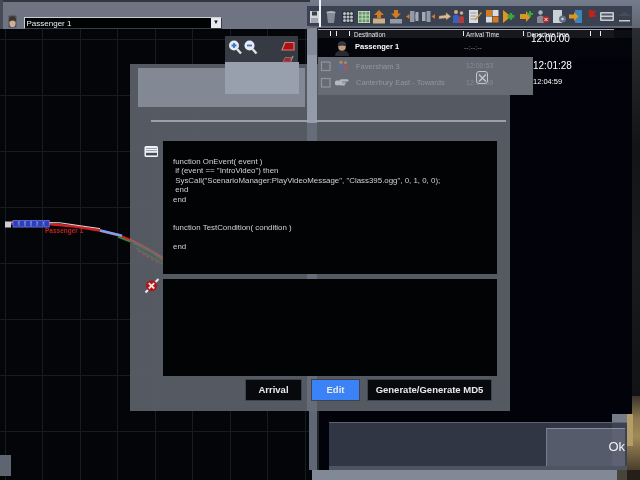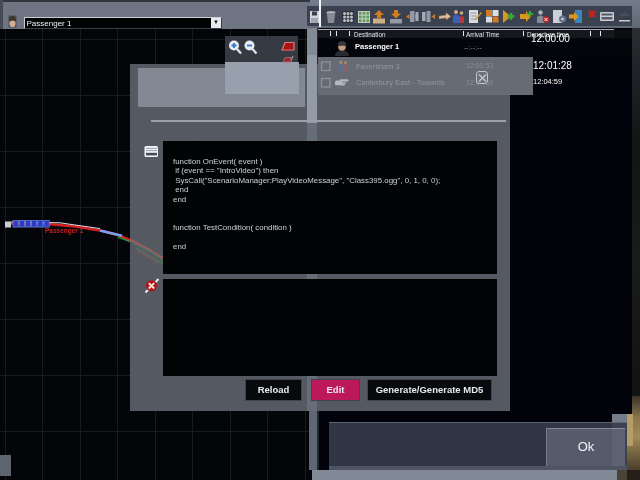--- a/index.html
+++ b/index.html
@@ -317,22 +317,22 @@
   </svg>
 
   <div class="abs" style="left:163px;top:279px;width:334px;height:96.5px;background:#020304;"></div>
 
   <svg class="abs" style="left:142px;top:276px;" width="20" height="20" viewBox="0 0 20 20">
     <line x1="16.5" y1="3" x2="3.5" y2="16.5" stroke="#e8eaee" stroke-width="2"></line>
     <circle cx="9.5" cy="9.8" r="5.6" fill="#b01620"></circle>
     <path d="M6.8,7.1 L12.2,12.5 M12.2,7.1 L6.8,12.5" stroke="#f5e8d8" stroke-width="1.8"></path>
   </svg>
 
-  <div class="abs" style="left:245px;top:379px;width:57px;height:22px;background:#07090d;border:1px solid #3e4450;color:#e8eaee;font-size:9.5px;font-weight:bold;text-align:center;line-height:20px;">Reload</div>
-  <div class="abs" style="left:311px;top:379px;width:49px;height:22px;background:#be185d;border:1px solid #3e4450;color:#e8eaee;font-size:9.5px;font-weight:bold;text-align:center;line-height:20px;">Edit</div>
+  <div class="abs" style="left:245px;top:379px;width:57px;height:22px;background:#07090d;border:1px solid #3e4450;color:#e8eaee;font-size:9.5px;font-weight:bold;text-align:center;line-height:20px;">Arrival</div>
+  <div class="abs" style="left:311px;top:379px;width:49px;height:22px;background:#3b82f6;border:1px solid #3e4450;color:#e8eaee;font-size:9.5px;font-weight:bold;text-align:center;line-height:20px;">Edit</div>
   <div class="abs" style="left:367px;top:379px;width:125px;height:22px;background:#07090d;border:1px solid #3e4450;color:#e8eaee;font-size:9.5px;font-weight:bold;text-align:center;line-height:20px;">Generate/Generate MD5</div>
 
   <div class="abs" style="left:318px;top:57px;width:215px;height:38px;background:#666b74;"></div>
   <svg class="abs" style="left:318px;top:57px;" width="215" height="38" viewBox="0 0 215 38">
 
     <rect x="3.5" y="5" width="8.5" height="8.5" fill="none" stroke="#8f95a0" stroke-width="1.2"></rect>
     <rect x="3.5" y="21.5" width="8.5" height="8.5" fill="none" stroke="#8f95a0" stroke-width="1.2"></rect>
 
     <g transform="translate(19,2)">
       <circle cx="4" cy="3.2" r="1.7" fill="#a8886e"></circle>
@@ -360,21 +360,21 @@
 
   <div class="abs" style="left:309px;top:411px;width:8px;height:59px;background:#5f6674;"></div>
 
   <div class="abs" style="left:632px;top:396px;width:8px;height:74px;background:linear-gradient(#3a3328,#8a774e 30%,#a08a58 55%,#4a3e2c 100%);"></div>
   <div class="abs" style="left:627px;top:414px;width:5px;height:56px;background:linear-gradient(#6a5c40,#9a8556 45%,#4a3e2c 100%);"></div>
   <div class="abs" style="left:627px;top:414px;width:6px;height:32px;background:#b59d68;"></div>
   <div class="abs" style="left:612px;top:414px;width:15px;height:66px;background:#747c8a;"></div>
 
   <div class="abs" style="left:329px;top:422px;width:298px;height:44px;background:rgba(54,60,74,0.9);border-top:1px solid #5c6371;"></div>
 
-  <div class="abs" style="left:546px;top:428px;width:79px;height:38px;background:rgba(130,138,152,0.45);border-top:1px solid rgba(185,190,202,0.5);border-left:1px solid rgba(185,190,202,0.35);color:#f2f4f8;font-size:13px;text-align:center;line-height:36px;">Ok</div>
+  <div class="abs" style="left:546px;top:428px;width:79px;height:38px;background:rgba(130,138,152,0.45);border-top:1px solid rgba(185,190,202,0.5);border-left:1px solid rgba(185,190,202,0.35);color:#f2f4f8;font-size:13px;text-align:right;line-height:36px;">Ok</div>
   <div class="abs" style="left:329px;top:466px;width:298px;height:4px;background:#4e5462;"></div>
 
   <div class="abs" style="left:312px;top:470px;width:305px;height:10px;background:#828996;"></div>
   <div class="abs" style="left:617px;top:470px;width:10px;height:10px;background:#4a4438;"></div>
   <div class="abs" style="left:627px;top:470px;width:13px;height:10px;background:#241f18;"></div>
 
   <div class="abs" style="left:0;top:455px;width:11px;height:21px;background:#5f6570;"></div>
 
 </div>
 

